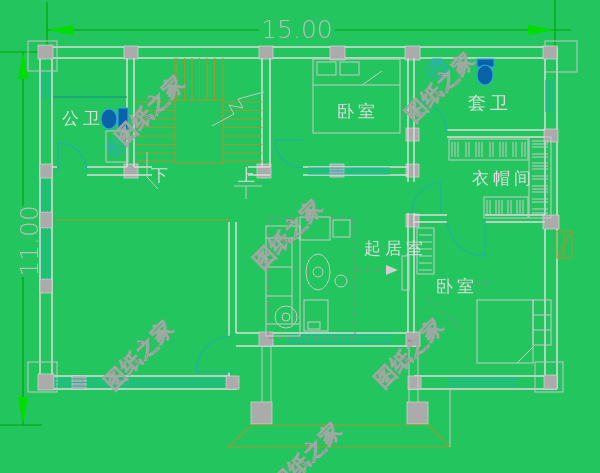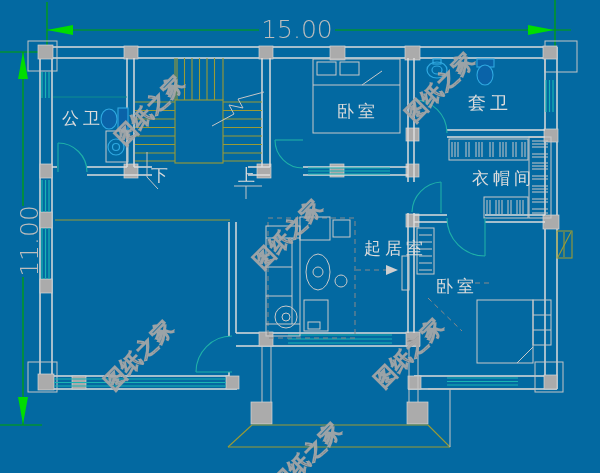--- a/index.html
+++ b/index.html
@@ -1,16 +1,16 @@
 <!DOCTYPE html>
 <html><head>
 <meta charset="utf-8">
 <style>
   html,body{margin:0;padding:0;background:#000;}
-  .canvas{position:relative;width:600px;height:473px;background:#0369a1;overflow:hidden;}
+  .canvas{position:relative;width:600px;height:473px;background:#22c55e;overflow:hidden;}
   svg{display:block;}
   .wall{stroke:#dcdcdc;stroke-width:1.5;fill:none;}
   .thin{stroke:#c6c6c6;stroke-width:1;fill:none;}
   .outline{stroke:#c6c6c6;stroke-width:1;fill:none;}
   .pier{fill:#ababab;stroke:#d8d8d8;stroke-width:.7;}
   .win{stroke:#1ab4b4;stroke-width:1.2;fill:none;}
   .teal{stroke:#0f8f8f;stroke-width:1;fill:none;}
   .stair{stroke:#9b9b35;stroke-width:1.1;fill:none;}
   .porch{stroke:#9b9b35;stroke-width:1.1;fill:none;}
   .dim{stroke:#00a500;stroke-width:1.2;fill:none;}

